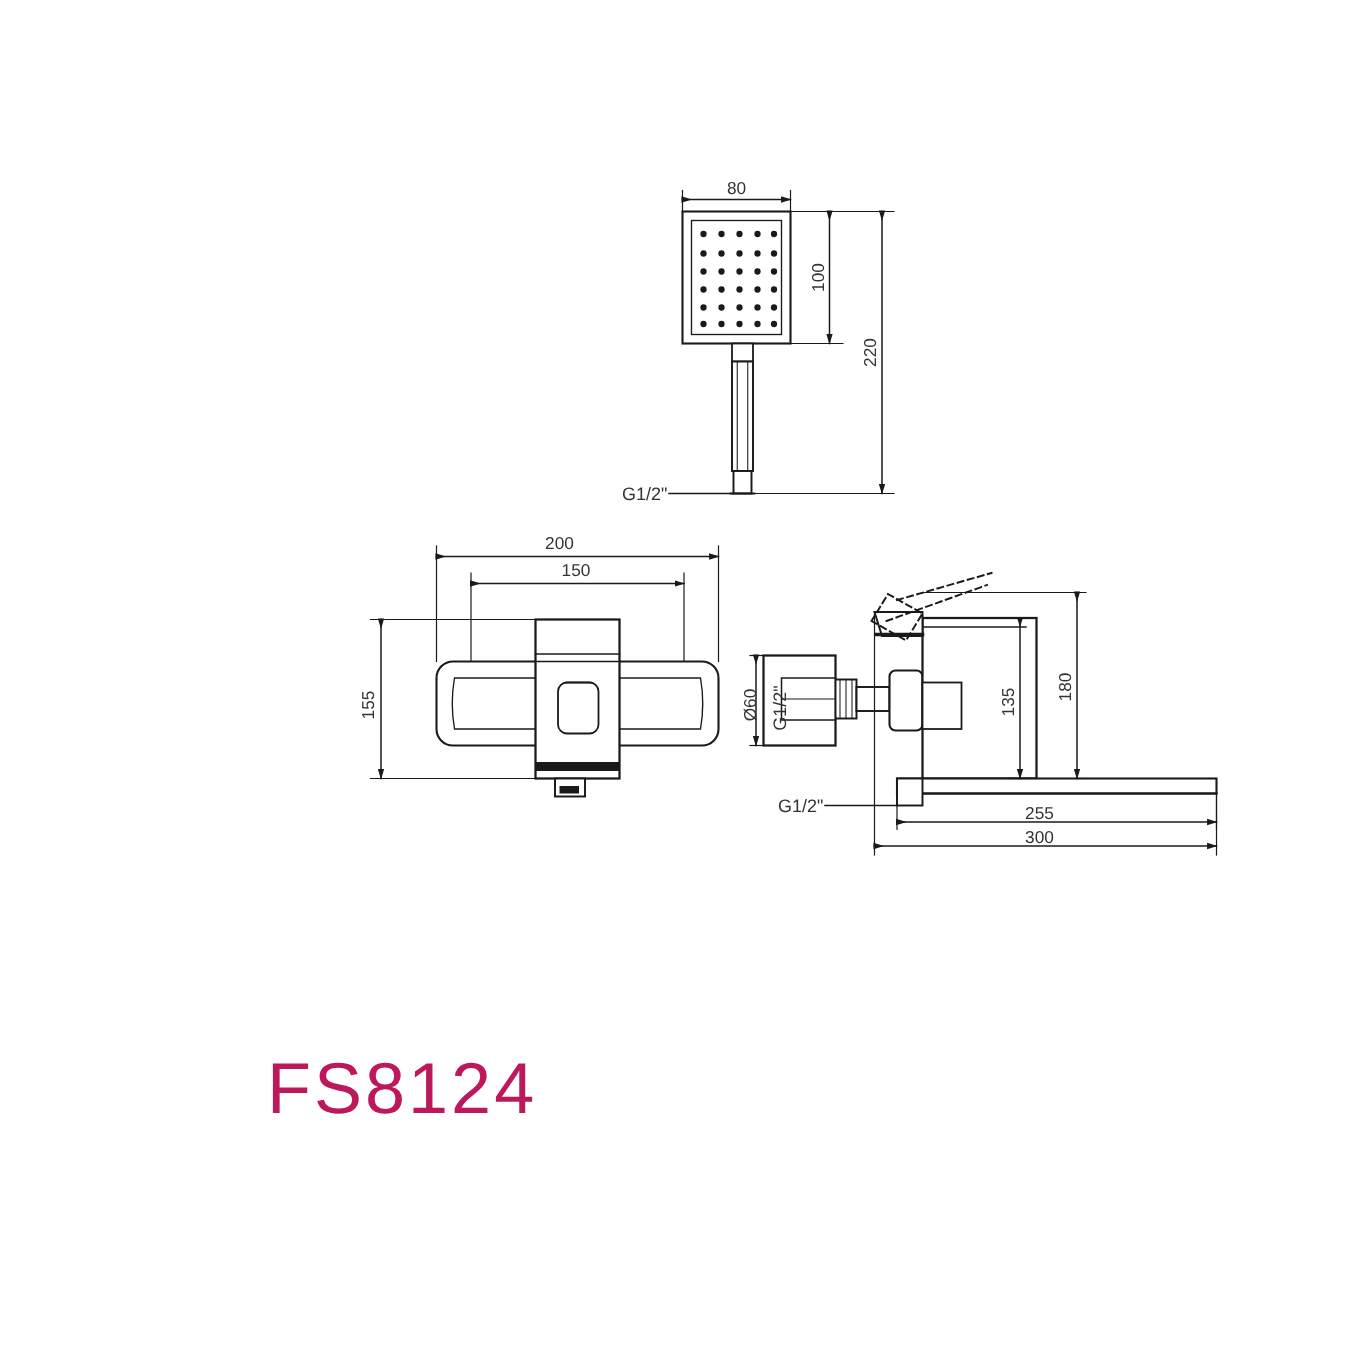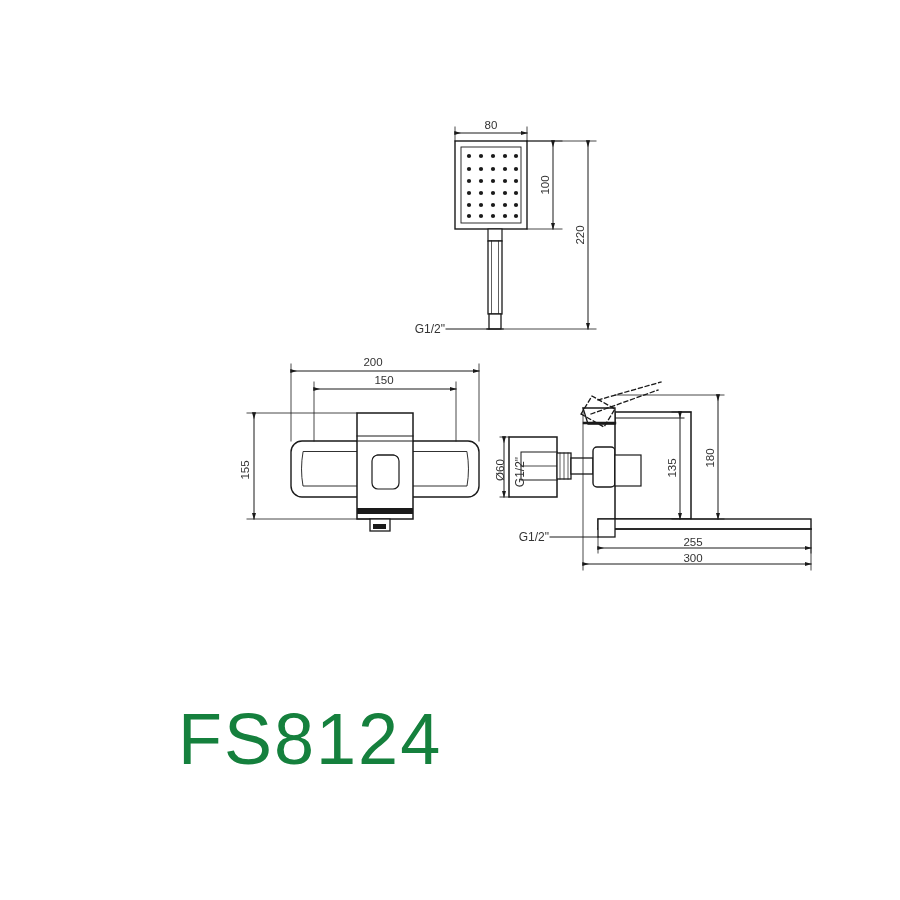--- a/index.html
+++ b/index.html
@@ -26,23 +26,23 @@
   #drawing-svg {
     display: block;
     width: 900px;
     height: 900px;
   }
   .model-label {
     position: absolute;
     left: 178px;
     top: 703px;
     font-family: "Liberation Sans", sans-serif;
-    font-size: 72px;
+    font-size: 48px;
     letter-spacing: 2px;
-    color: #15803d;
+    color: #be185d;
     line-height: 1;
     white-space: nowrap;
     user-select: none;
   }
 </style>
 </head>
 <body>
 
 <div id="drawing-sheet">
 

